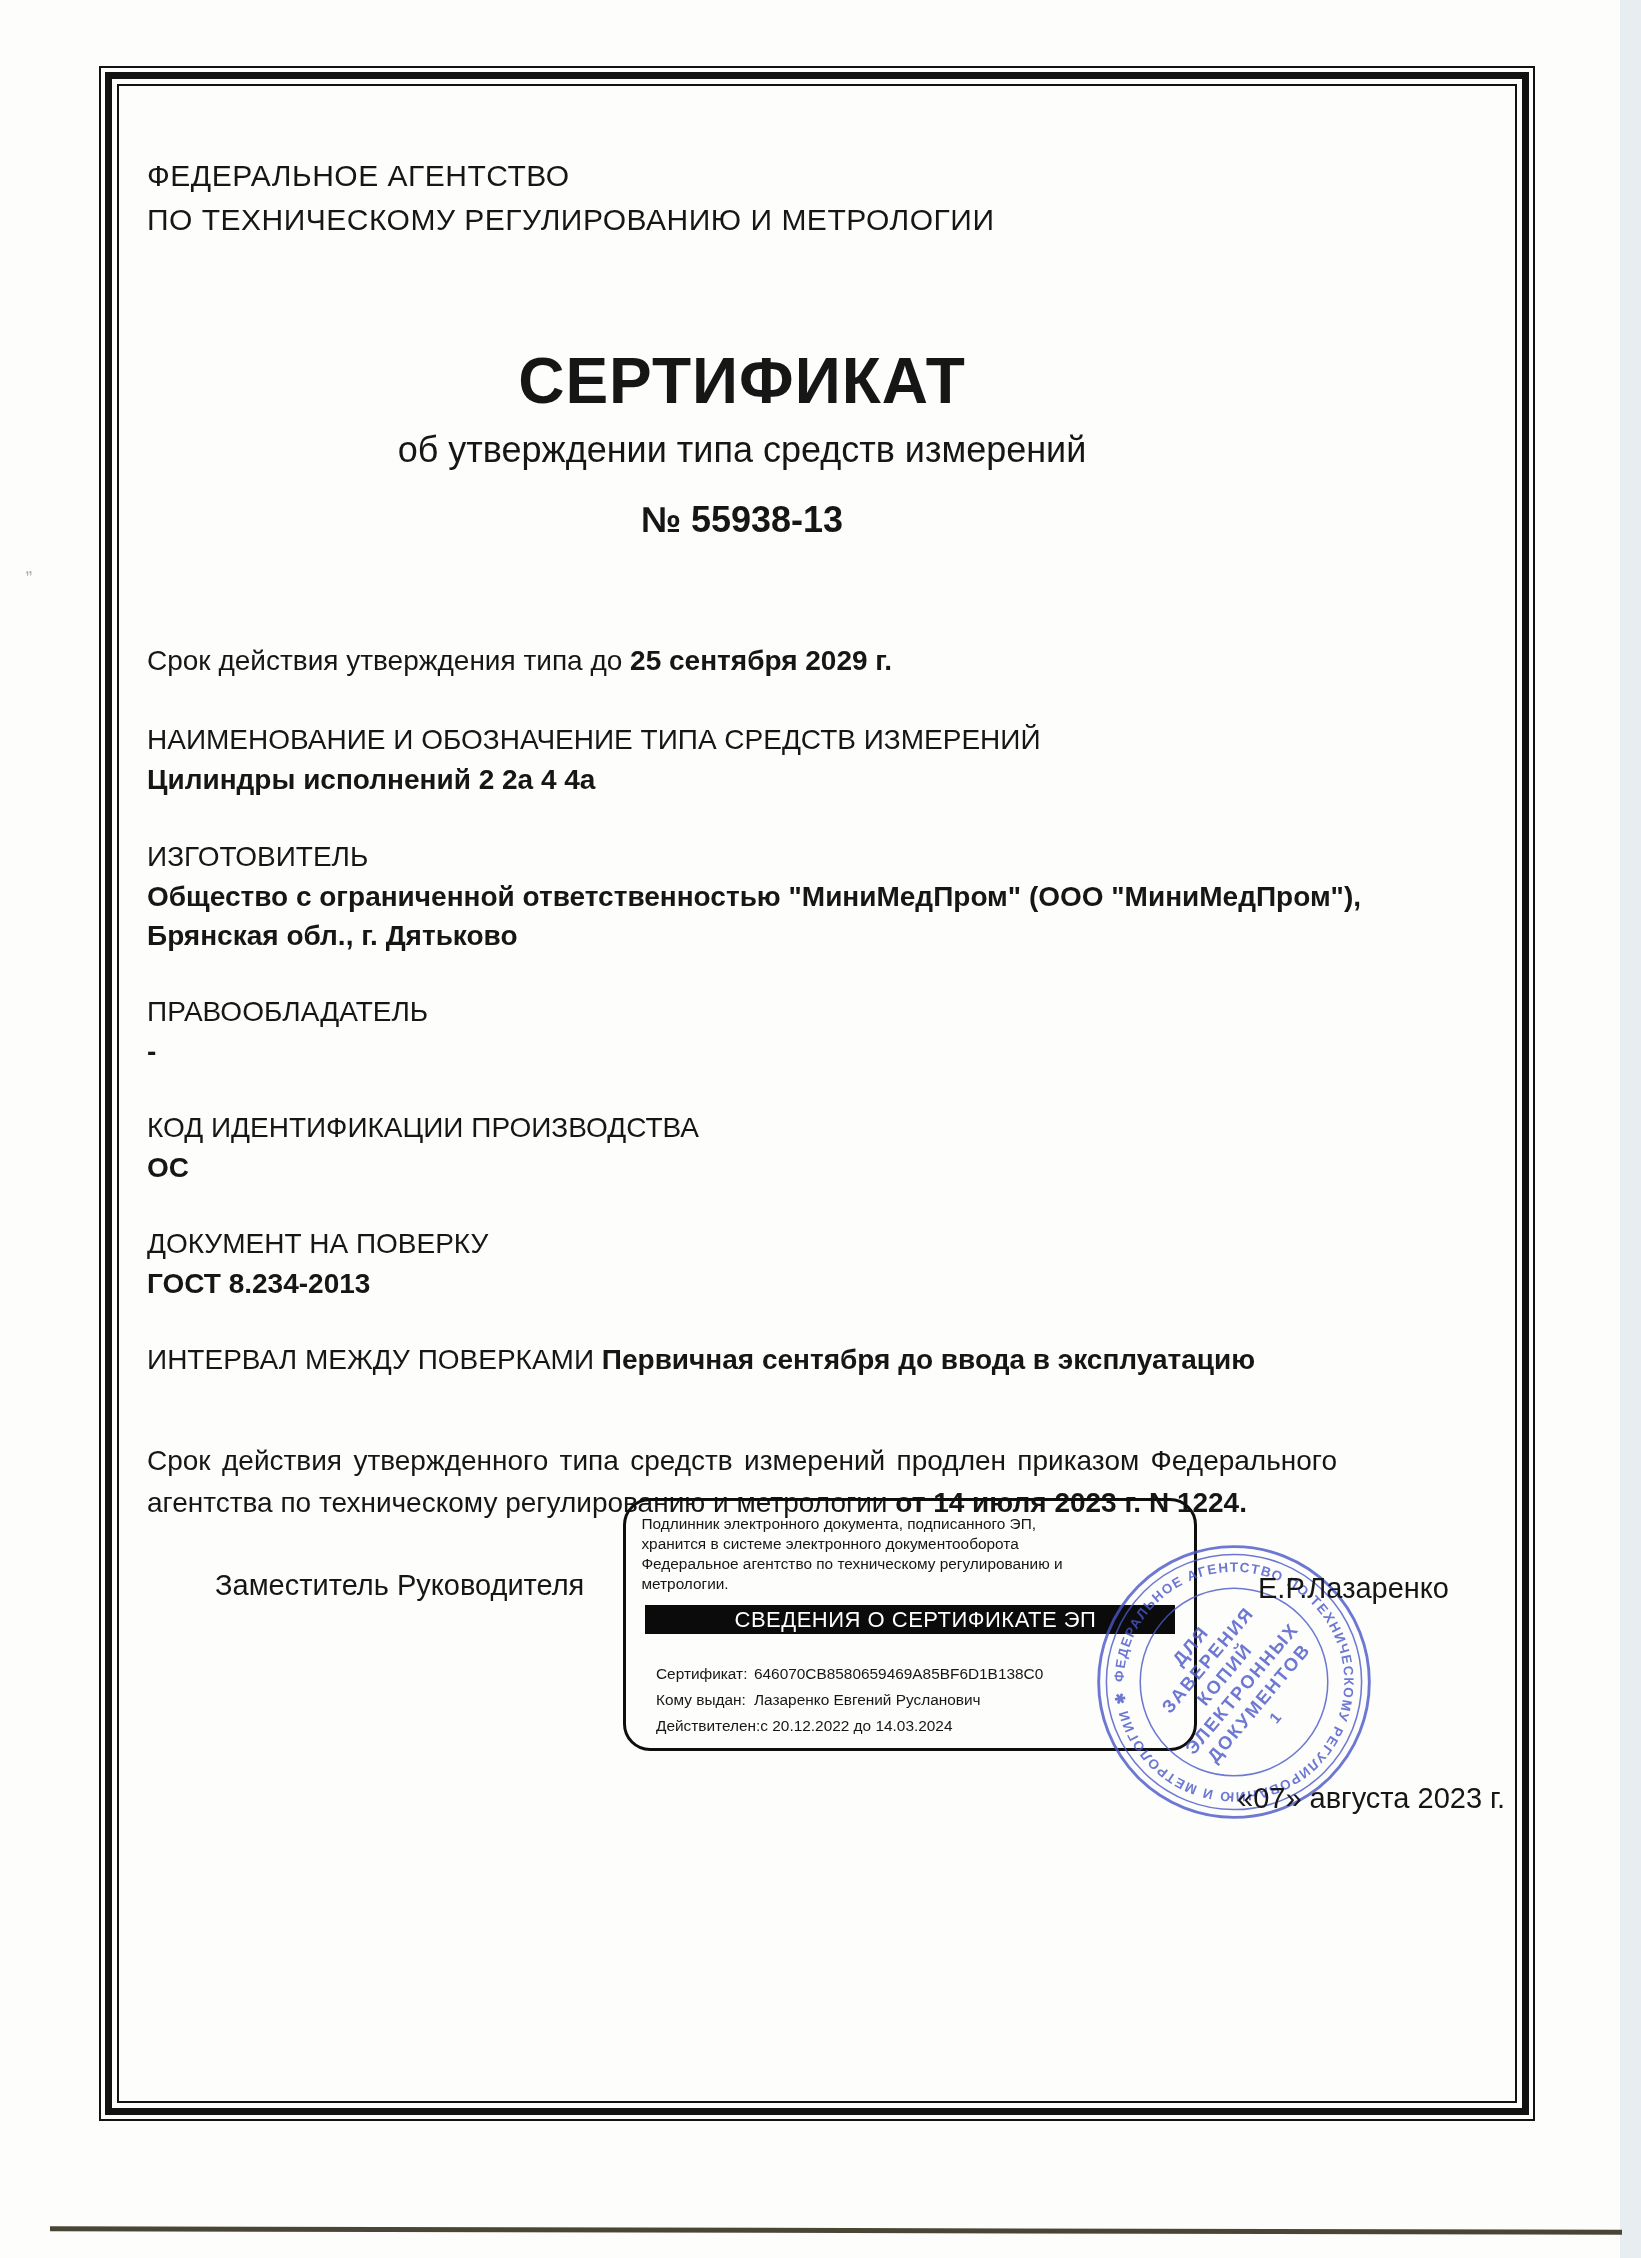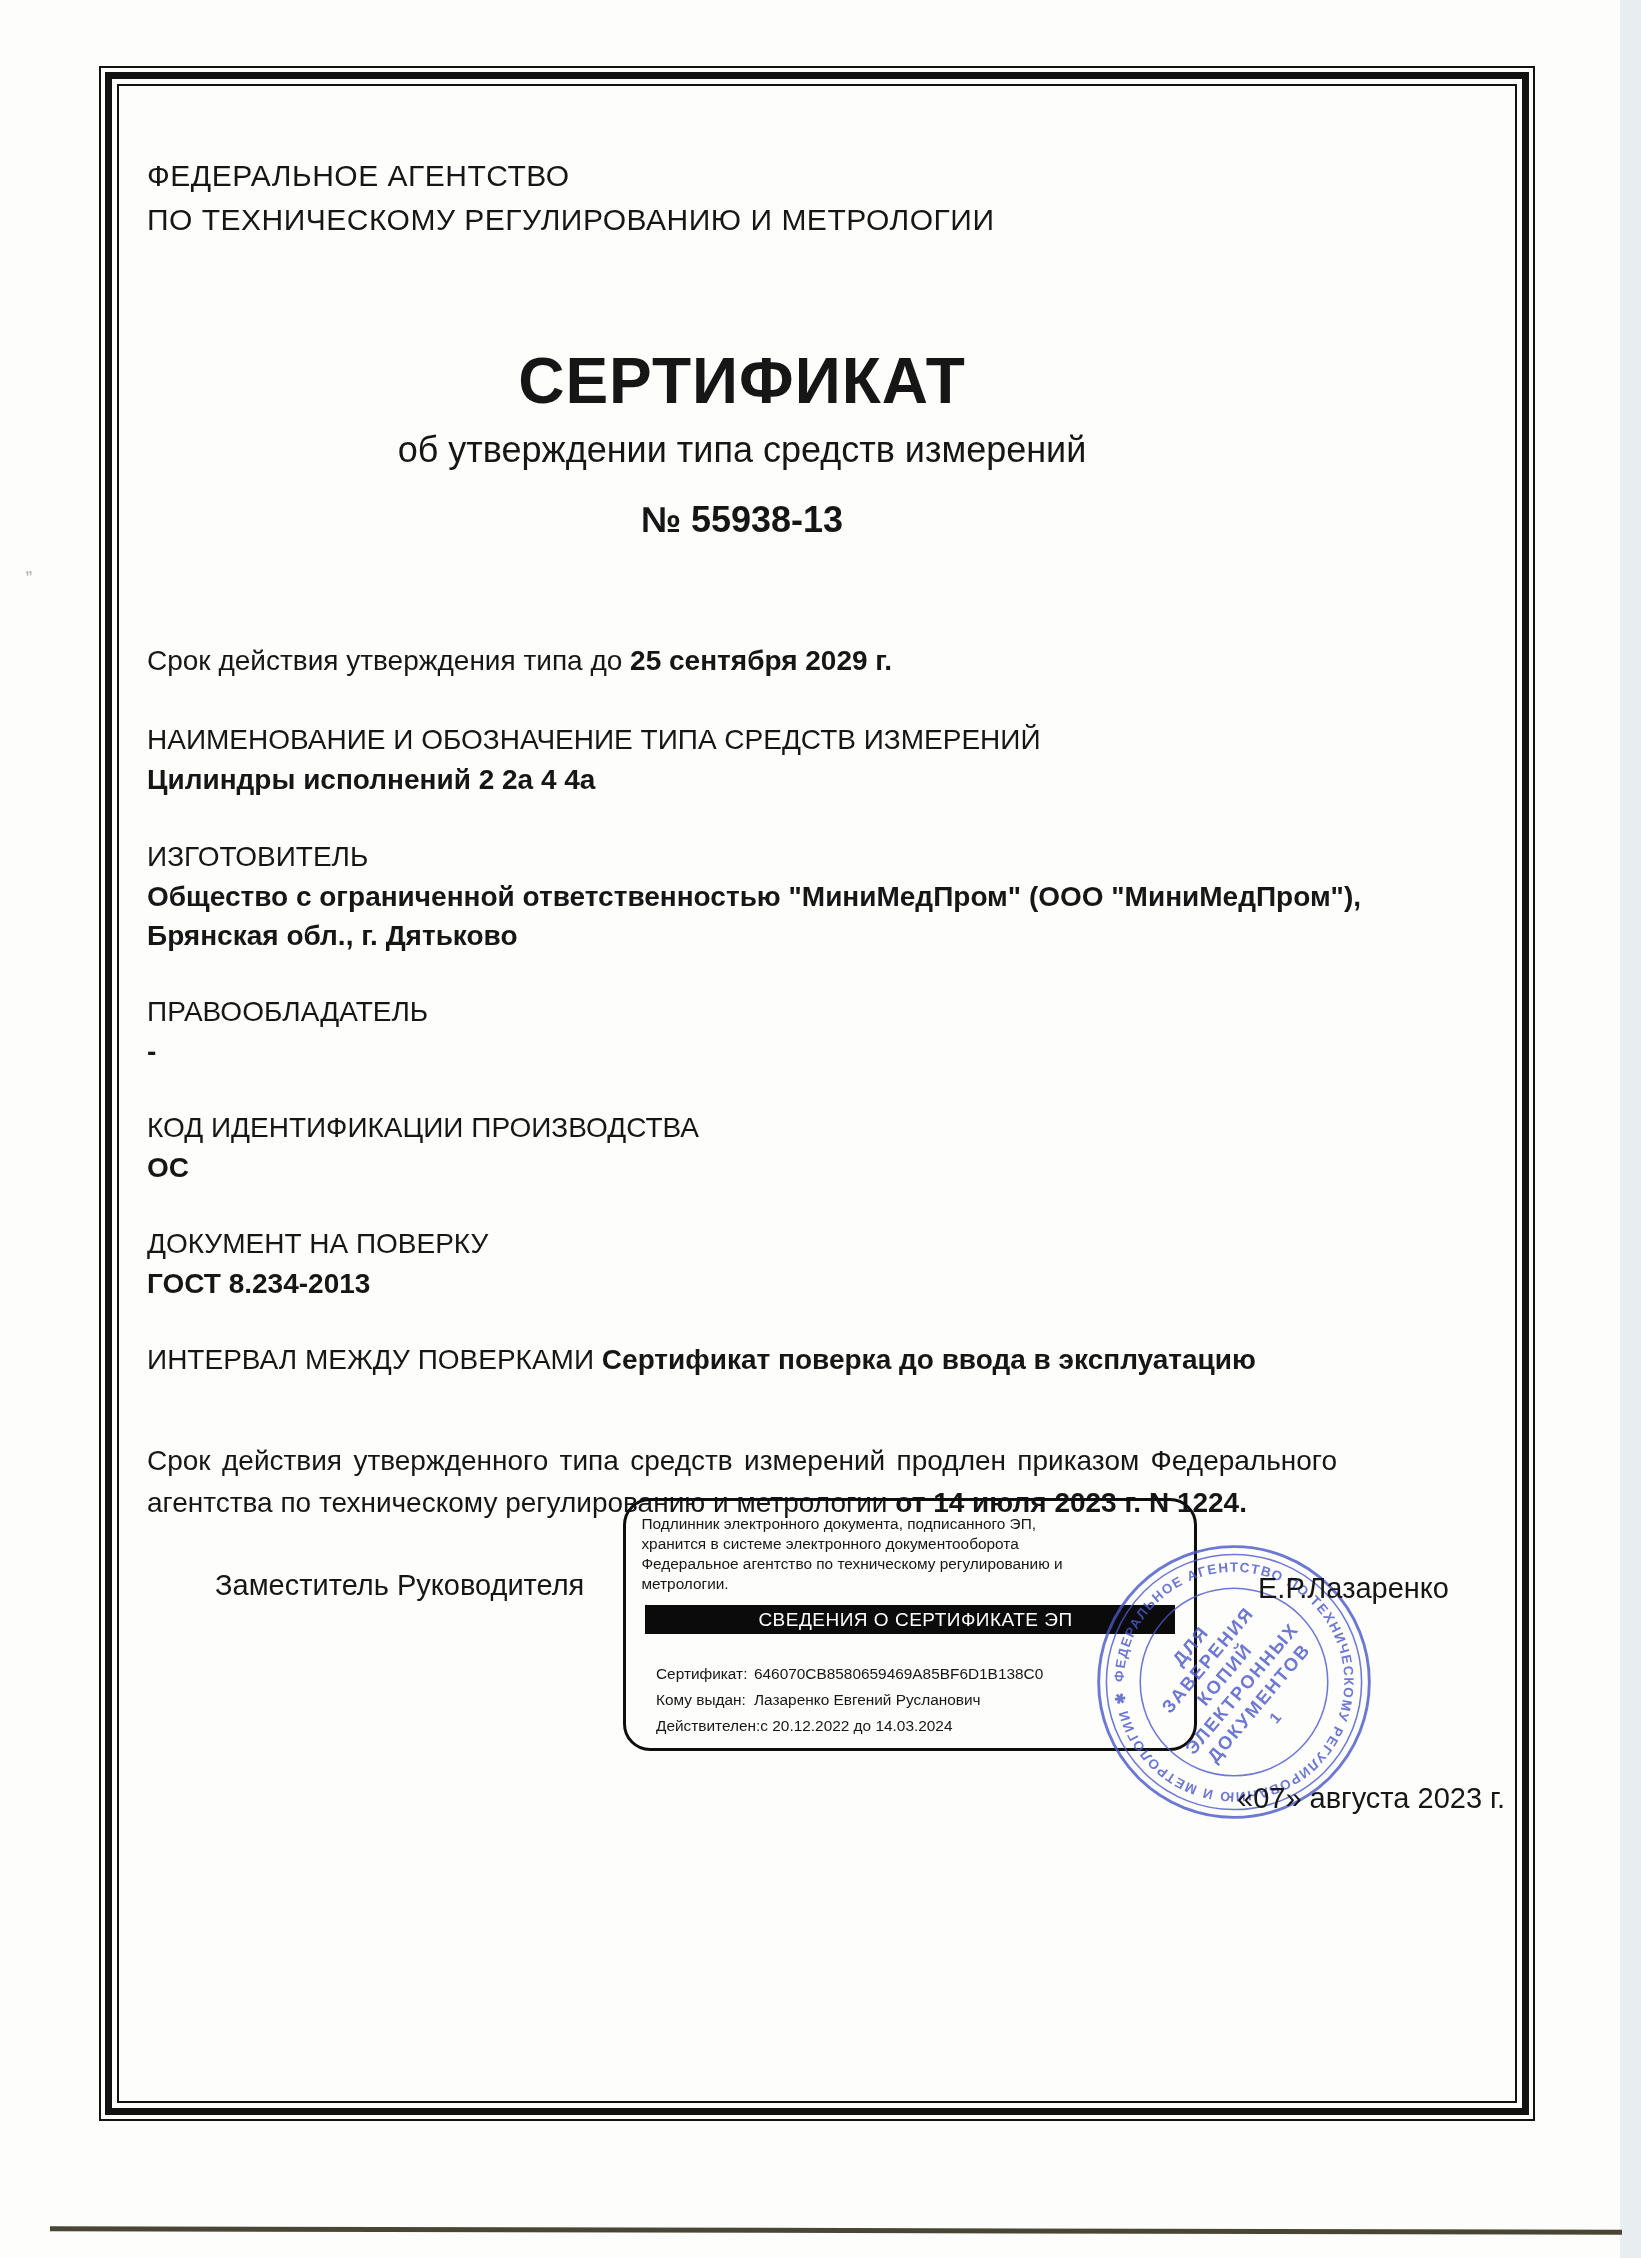--- a/index.html
+++ b/index.html
@@ -27,21 +27,21 @@
   .row{position:absolute;left:147px;width:1236px;font-size:28px;white-space:nowrap;}
   .row b{font-weight:bold;}
   .extension{position:absolute;left:147px;top:1412px;width:1190px;font-size:28px;line-height:42px;text-align:justify;}
   
   .sig-label{position:absolute;left:215px;top:1569px;font-size:29px;}
   .sig-name{position:absolute;left:1258px;top:1572px;font-size:29px;z-index:6;}
   .sig-date{position:absolute;left:1197px;top:1782px;font-size:29px;z-index:6;margin-left:40px;}
   
   .esign{position:absolute;left:623px;top:1498px;width:574px;height:253px;border:3.9px solid #0e0e0e;border-radius:27px;box-sizing:border-box;background:transparent;z-index:2;}
   .esign-head{margin:12.6px 15.4px 0;font-size:15.4px;line-height:20px;font-weight:500;}
-  .esign-bar{margin:11.6px 19.3px 0;background:#0b0b0b;color:#ffffff;text-align:center;font-size:19px;line-height:29px;height:29px;letter-spacing:0.5px;padding-left:11px;}
+  .esign-bar{margin:11.6px 19.3px 0;background:#0b0b0b;color:#ffffff;text-align:center;font-size:22px;line-height:29px;height:29px;letter-spacing:0.5px;padding-left:11px;}
   .esign-details{margin:27px 0 0 21px;font-size:15.4px;line-height:26px;white-space:nowrap;}
   .esign-details .lbl{display:inline-block;min-width:98px;margin-left:9px;}
   
   .stamp{position:absolute;left:1089px;top:1537px;width:290px;height:290px;z-index:5;opacity:.8;}
 </style>
 </head>
 <body>
 
 <div class="page">
 
@@ -78,21 +78,21 @@
   <div class="row" style="top:996px">ПРАВООБЛАДАТЕЛЬ</div>
   <div class="row" style="top:1036px"><b>-</b></div>
 
   <div class="row" style="top:1112px">КОД ИДЕНТИФИКАЦИИ ПРОИЗВОДСТВА</div>
   <div class="row" style="top:1152px"><b>ОС</b></div>
 
   <div class="row" style="top:1228px">ДОКУМЕНТ НА ПОВЕРКУ</div>
   <div class="row" style="top:1268px"><b>ГОСТ 8.234-2013</b></div>
 
   <div class="row" style="top:1344px">
-    <span>ИНТЕРВАЛ МЕЖДУ ПОВЕРКАМИ </span><b>Сертификат поверка до ввода в эксплуатацию</b>
+    <span>ИНТЕРВАЛ МЕЖДУ ПОВЕРКАМИ </span><b>Первичная сентября до ввода в эксплуатацию</b>
   </div>
 
   <p class="extension">
     <span>Срок действия утвержденного типа средств измерений продлен приказом Федерального агентства по техническому регулированию и метрологии </span><b>от 14 июля 2023 г. N 1224.</b>
   </p>
 
   <div class="sig-label">Заместитель Руководителя</div>
   <div class="sig-name">Е.Р.Лазаренко</div>
   <div class="sig-date">«07» августа 2023 г.</div>
 

